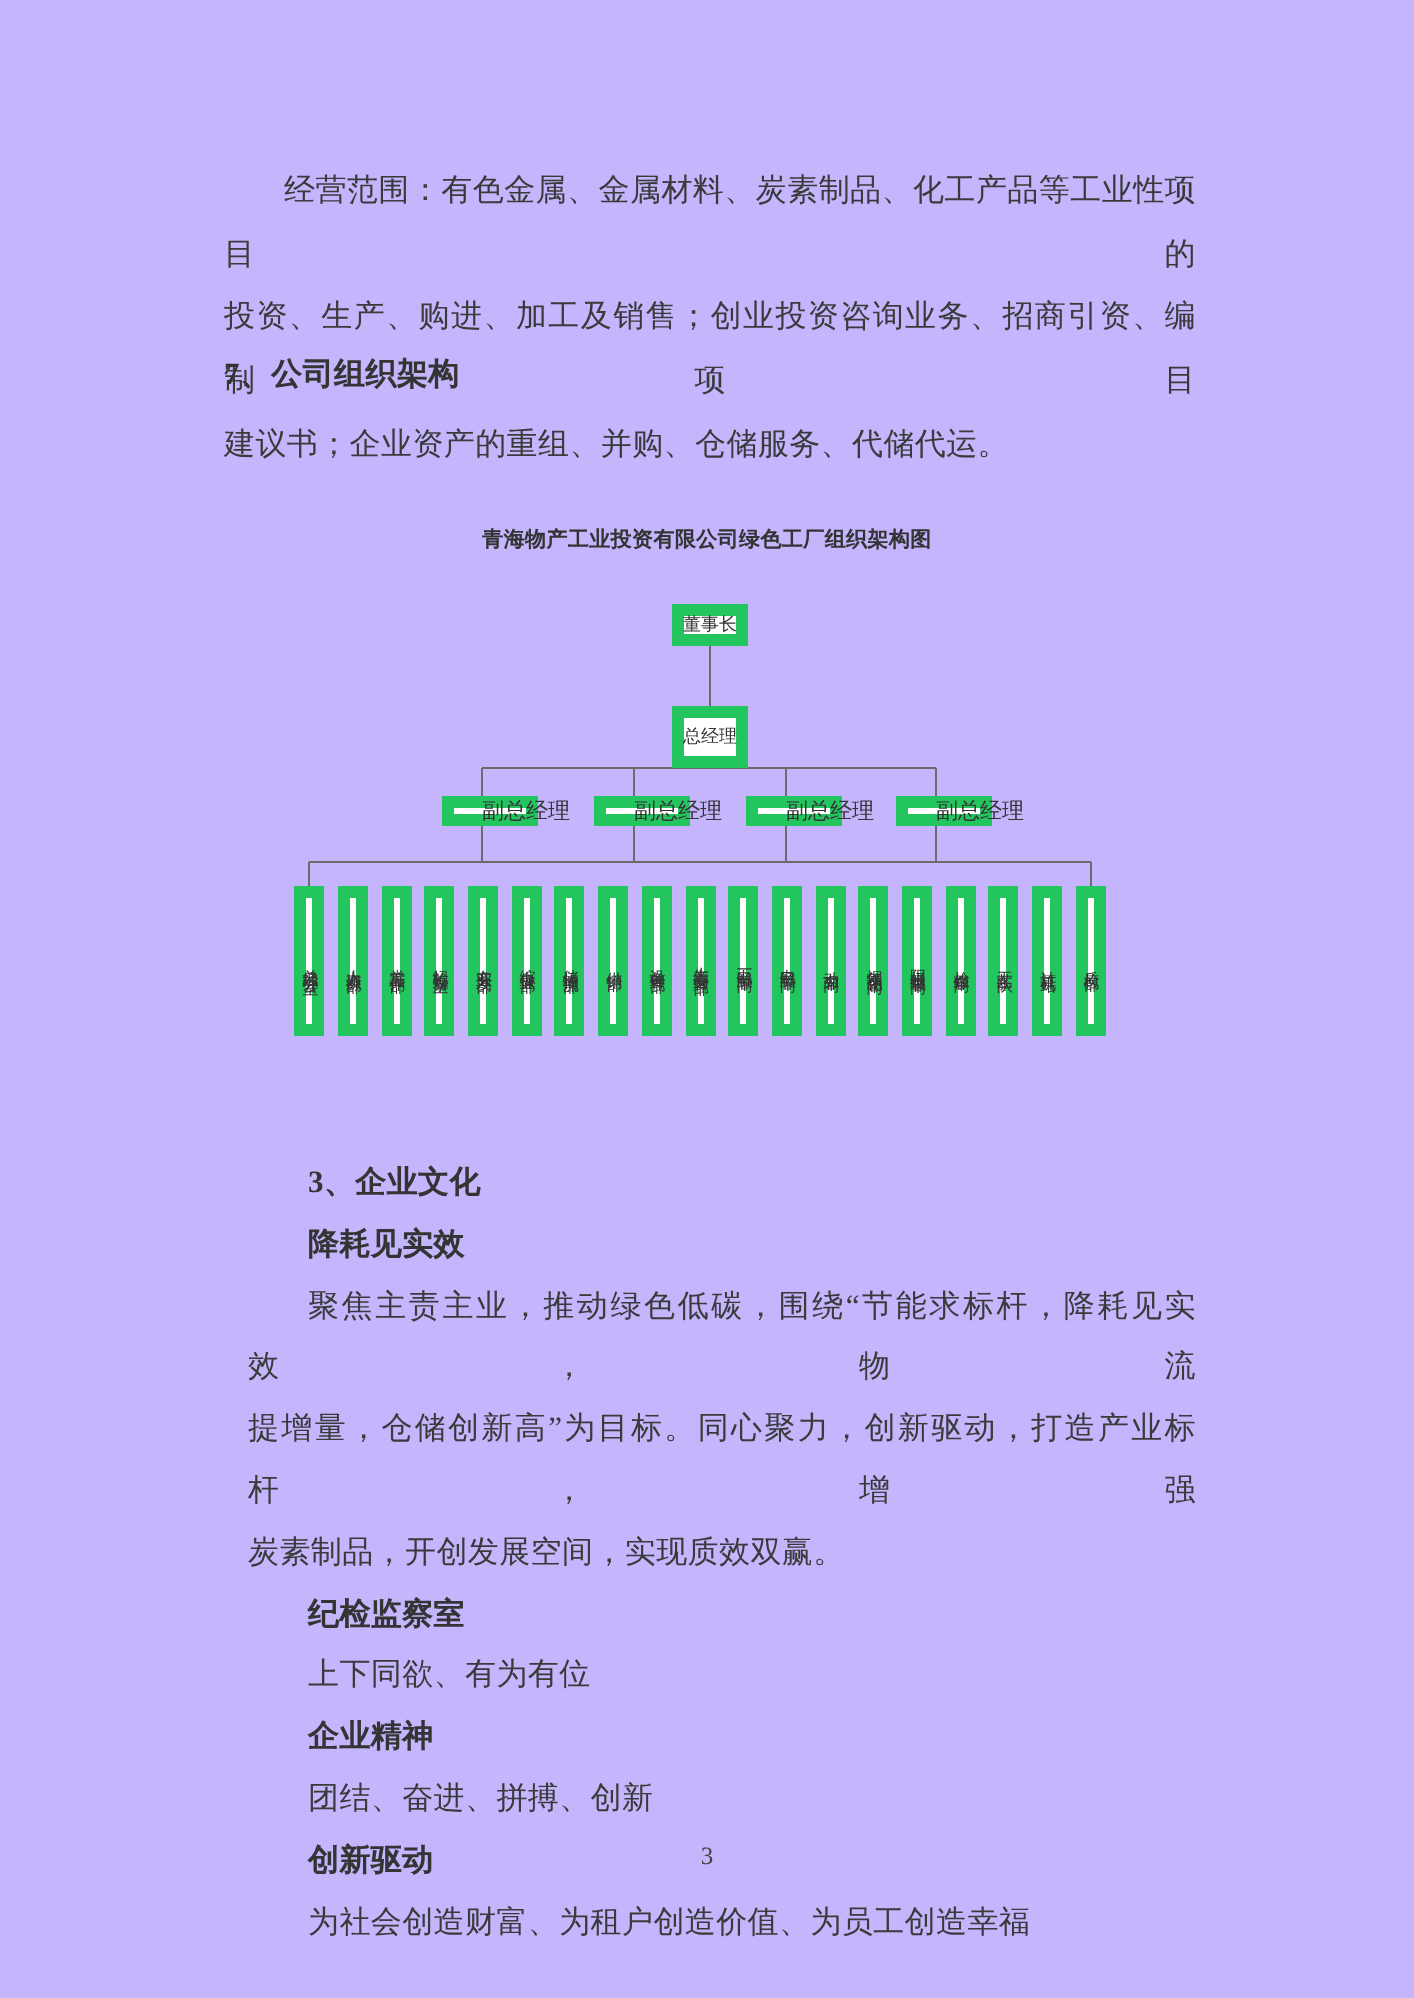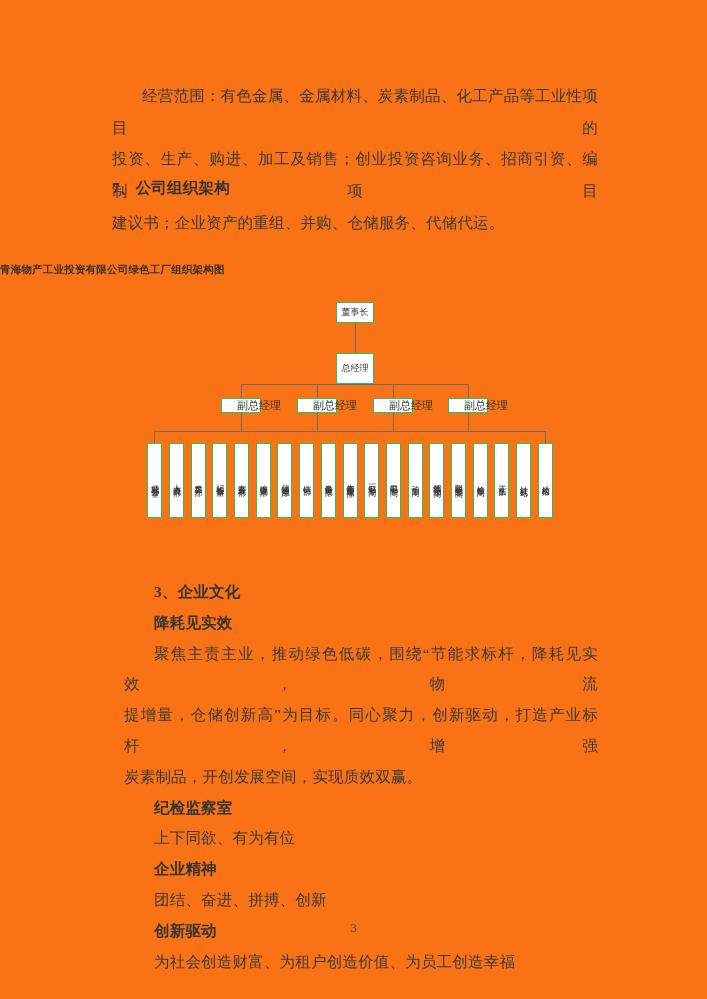--- a/index.html
+++ b/index.html
@@ -1,39 +1,39 @@
 <!DOCTYPE html>
 <html><head>
 <meta charset="utf-8">
 <style>
   html,body{margin:0;padding:0;background:#ffffff;}
   .page{
-    position:relative;width:707px;height:999px;background:#f97316;overflow:hidden;
+    position:relative;width:707px;height:999px;background:#c4b5fd;overflow:hidden;
     font-family:"Liberation Serif","DejaVu Serif",serif;color:#3a3a3a;
   }
   
   .textblock{position:absolute;left:112px;width:486px;font-size:15.5px;letter-spacing:.2px;}
   #p1{top:80px;}
   #p1 .tline{line-height:31.7px;}
   #h2{top:172px;font-weight:bold;line-height:31.7px;color:#343434;}
   #culture{top:577px;}
   #culture .tline{line-height:30.8px;margin-left:12px;}
   .tline{display:block;}
   .tline.ind{text-indent:30px;}
   .tline.just{text-align:justify;text-align-last:justify;}
   .tline.b{font-weight:bold;color:#343434;}
   
   #org-chart{position:absolute;left:0;top:250px;width:707px;height:290px;}
   #chart-svg{position:absolute;left:0;top:0;}
   .chart-title{
-    position:absolute;top:13px;left:0;width:100%;text-align:left;
+    position:absolute;top:13px;left:0;width:100%;text-align:center;
     font-weight:bold;font-size:10.5px;color:#333;letter-spacing:.2px;
   }
   .cbox{
-    position:absolute;box-sizing:border-box;border:1px solid #22c55e;background:#fff;
+    position:absolute;box-sizing:border-box;border:6px solid #22c55e;background:#fff;
     display:flex;align-items:center;justify-content:center;
     font-size:9px;color:#333;white-space:nowrap;
   }
   .cbox.small{font-size:11px;letter-spacing:0;padding-left:36px;}
   .cbox.dept span{
     writing-mode:vertical-rl;text-orientation:upright;
     font-size:8px;letter-spacing:1px;line-height:13px;
   }
   
   #pageno{

